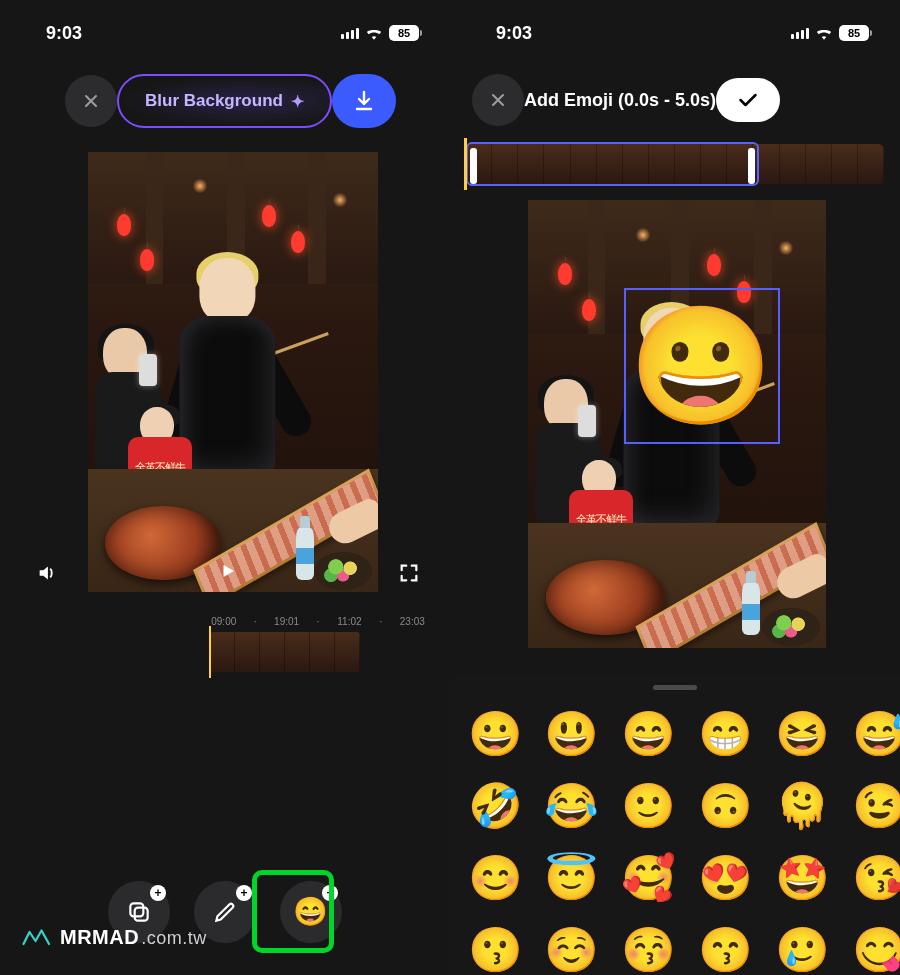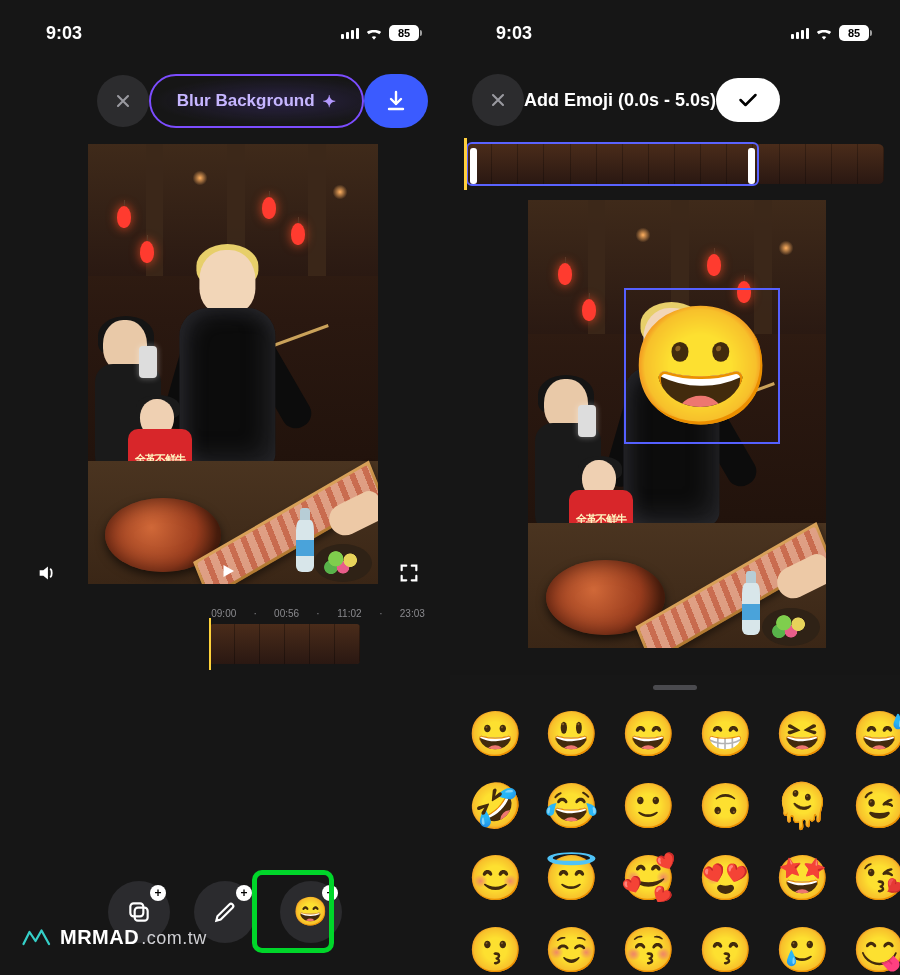--- a/index.html
+++ b/index.html
@@ -15,21 +15,21 @@
   .signal { display: flex; gap: 2px; align-items: flex-end; height: 12px; }
   .signal span { width: 3px; background: #fff; border-radius: 1px; }
   .signal span:nth-child(1){height:5px;} .signal span:nth-child(2){height:7px;} .signal span:nth-child(3){height:9px;} .signal span:nth-child(4){height:11px;}
   .wifi { width: 18px; height: 14px; position: relative; }
   .wifi svg { width: 18px; height: 14px; display:block;}
   .battery { display: flex; align-items: center; gap: 1px; }
   .battery-body { width: 30px; height: 16px; background:#fff; border-radius: 5px; display:flex; align-items:center; justify-content:center; color:#000; font-size:11px; font-weight:700; }
   .battery-tip { width: 2px; height: 6px; background:#a0a0a0; border-radius: 0 2px 2px 0; }
 
   
-  .topbar-left { display:flex; align-items:center; justify-content:flex-end; padding: 18px 22px 16px 22px; }
+  .topbar-left { display:flex; align-items:center; justify-content:flex-start; padding: 18px 22px 24px 22px; margin-left: 43px; }
   .close-btn { width: 52px; height: 52px; border-radius: 50%; background:#2c2c2e; display:flex; align-items:center; justify-content:center; }
   .close-btn svg { width: 20px; height: 20px; }
   .blur-chip { height: 54px; padding: 0 26px; border-radius: 28px; border: 2px solid #7c4dff; display:flex; align-items:center; gap:8px; font-size:17px; font-weight:600; color:#c6b6ff; background: radial-gradient(ellipse at 60% 50%, rgba(120,80,255,.2), transparent 70%);}
   .sparkle { font-size: 16px; color:#b499ff;}
   .dl-btn { width: 64px; height: 54px; border-radius: 28px; background:#3b5bff; display:flex; align-items:center; justify-content:center;}
   .dl-btn svg { width: 24px; height: 24px; color:#fff; }
 
   
   .preview-wrap { position: relative; margin: 0 auto; }
   .left .preview-wrap { width: 290px; height: 440px; margin-top: 0; margin-left: 88px;}
@@ -49,21 +49,21 @@
   .arm-r { position:absolute; right:6%; top:64px; width:30px; height:120px; background:#0c0c0c; border-radius:14px; transform: rotate(-30deg);}
   .chop { position:absolute; right:-34px; top:86px; width:70px; height:3px; background:#caa25a; transform: rotate(-20deg);}
   .figure-side { position:absolute; left:-6%; top:40%; width:28%; height:40%; }
   .side-head { position:absolute; left:40%; top:0; width:44px; height:52px; background:#e9c9a8; border-radius:46%;}
   .side-hair { position:absolute; left:34%; top:-4px; width:56px; height:40px; background:#141414; border-radius:50% 50% 30% 30%;}
   .side-body { position:absolute; left:30%; top:44px; width:66px; height:110px; background:#1a1a1a; border-radius: 18px;}
   .phone { position:absolute; left:68px; top:26px; width:18px; height:32px; background:#ddd; border-radius:4px; box-shadow:0 0 6px rgba(255,255,255,.4);}
   .kid { position:absolute; left:8%; top:58%; width:24%; height:26%;}
   .kid-head { position:absolute; left:42%; top:0; width:34px; height:38px; background:#efd0b2; border-radius:48%;}
   .kid-hair { position:absolute; left:36%; top:-4px; width:44px; height:24px; background:#1a1a1a; border-radius: 50% 50% 30% 30%;}
-  .kid-apron { position:absolute; left:24%; top:30px; width:64px; height:60px; background:#d8262a; border-radius:10px; display:flex; align-items:center; justify-content:center; font-size:11px; font-weight:700; color:#fff5c0; letter-spacing:-1px;}
+  .kid-apron { position:absolute; left:24%; top:30px; width:64px; height:60px; background:#d8262a; border-radius:10px; display:flex; align-items:center; justify-content:center; font-size:11px; font-weight:400; color:#fff5c0; letter-spacing:-1px;}
   .table { position:absolute; left:0; right:0; bottom:0; height:28%; background: linear-gradient(#4a3420,#3a2616);}
   .pot { position:absolute; left:6%; bottom:10%; width:40%; height:60%; background: radial-gradient(circle at 40% 40%, #d06838, #9a3d1e 55%, #5a2410 80%); border-radius:50%; box-shadow: inset 0 0 20px rgba(0,0,0,.5), 0 4px 10px rgba(0,0,0,.6);}
   .plank { position:absolute; right:-4%; bottom:28%; width:70%; height:40px; background: linear-gradient(#d9a25a,#b07830); transform: rotate(-30deg) skewX(-8deg); box-shadow: 0 4px 6px rgba(0,0,0,.4);}
   .meat { position:absolute; inset:3px; background: repeating-linear-gradient(90deg, #e1a08a 0 8px, #c96850 8px 14px); border-radius:3px; opacity:.9;}
   .hand { position:absolute; right:-2%; bottom:44%; width:56px; height:32px; background:#edc9a6; border-radius: 20px 14px 14px 20px; transform: rotate(-26deg);}
   .bottle { position:absolute; right:22%; bottom:10%; width:18px; height:52px; background:#d8e6ea; border-radius:20% 20% 6px 6px;}
   .bottle::before{content:'';position:absolute;left:4px;top:-12px;width:10px;height:12px;background:#b7cdd6;border-radius:3px 3px 0 0;}
   .bottle-label { position:absolute; left:0; right:0; top:40%; height:30%; background:#4aa3da;}
   .salad { position:absolute; right:2%; bottom:2%; width:58px; height:38px; background:#2f2216; border-radius:50%;}
   .salad::after{content:''; position:absolute; inset:5px; background: radial-gradient(circle at 35% 35%, #7fce4d 20%, transparent 22%), radial-gradient(circle at 65% 40%, #e7d35a 18%, transparent 20%), radial-gradient(circle at 50% 65%, #e85d8a 20%, transparent 22%), radial-gradient(circle at 25% 65%, #58b34a 16%, transparent 18%);}
@@ -239,21 +239,21 @@
         <svg viewBox="0 0 24 24" fill="none" stroke="#fff" stroke-width="2.4" stroke-linecap="round">
             <path d="M4 9V4h5M20 9V4h-5M4 15v5h5M20 15v5h-5"></path>
           </svg>
       </div>
     </div>
 
     <div class="ruler-zone">
       <div class="time-labels" style="left:200px; right:14px;">
         <span>09:00</span>
           <span class="dot">·</span>
-        <span>00:56</span>
+        <span>19:01</span>
           <span class="dot">·</span>
         <span>11:02</span>
           <span class="dot">·</span>
         <span>23:03</span>
       </div>
       <div class="clip-row">
         <div class="thumb"></div>
           <div class="thumb"></div>
           <div class="thumb"></div>
           <div class="thumb"></div>

